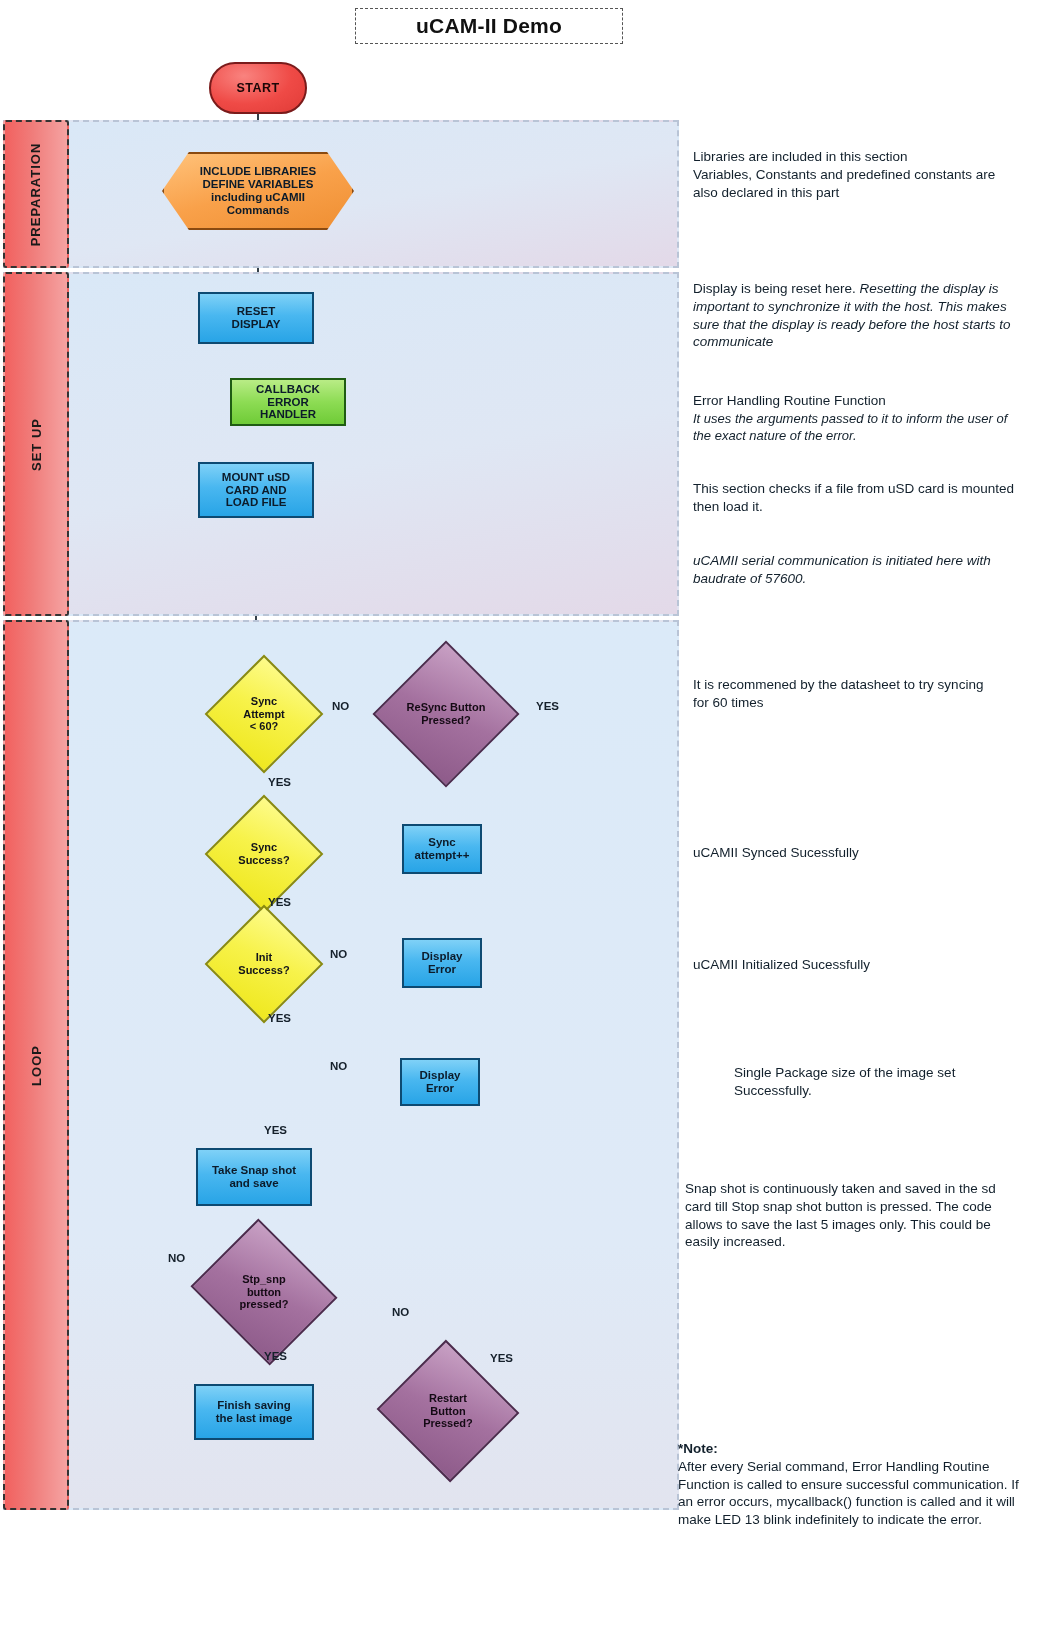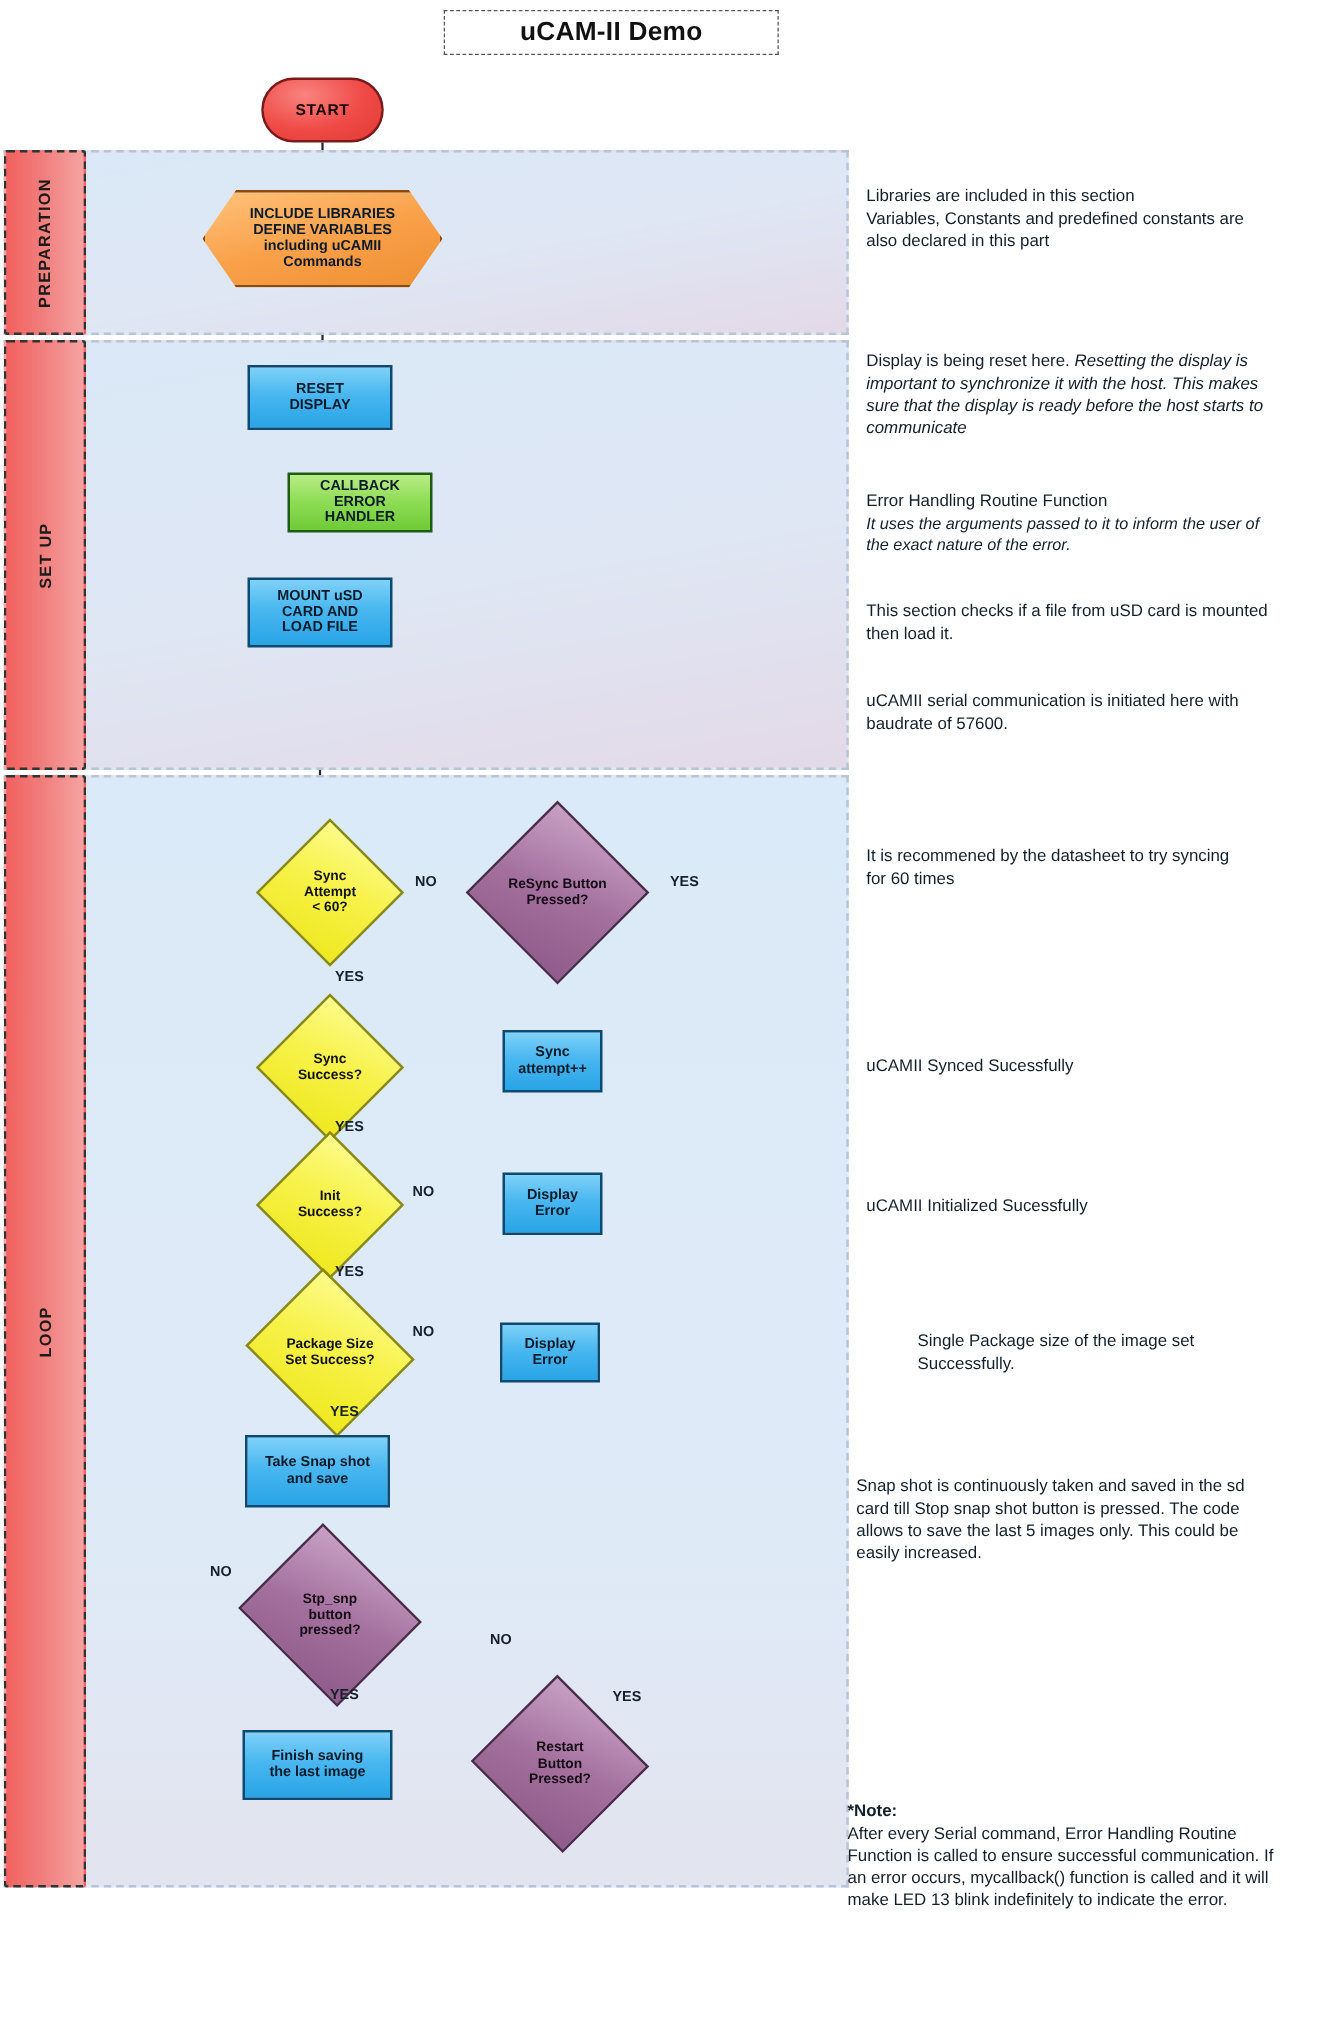--- a/index.html
+++ b/index.html
@@ -118,21 +118,21 @@
 
   
   .note { position:absolute; font-size:13.5px; color:#12202c; line-height:1.32; }
   .note .i { font-style:italic; }
   .note b { font-weight:bold; }
 
   .a1 { left:693px; top:148px;  width:330px; }
   .a2 { left:693px; top:280px;  width:330px; }
   .a3 { left:693px; top:392px;  width:330px; }
   .a4 { left:693px; top:480px;  width:330px; }
-  .a5 { left:693px; top:552px;  width:330px; }
+  .a5 { left:693px; top:552px;  width:330px;font-style:italic; }
   .a6 { left:693px; top:676px;  width:300px; }
   .a7 { left:693px; top:844px;  width:320px; }
   .a8 { left:693px; top:956px;  width:320px; }
   .a9 { left:734px; top:1064px; width:300px; }
   .a10{ left:685px; top:1180px; width:330px; }
   .a11{ left:678px; top:1440px; width:348px; }
 </style>
 </head>
 <body>
 
@@ -268,24 +268,20 @@
 
   <div class="diamond d-init">
     <div class="dbg"></div>
     <div class="txt">Init<br>Success?</div>
   </div>
 
   <div class="node proc n-err1">
     <div class="txt">Display<br>Error</div>
   </div>
 
-  <div class="diamond d-pkg">
-    <div class="dbg"></div>
-    <div class="txt">Package Size<br>Set Success?</div>
-  </div>
 
   <div class="node proc n-err2">
     <div class="txt">Display<br>Error</div>
   </div>
 
   <div class="node proc n-snap">
     <div class="txt">Take Snap shot<br>and save</div>
   </div>
 
   <div class="diamond purple d-stpsnp">

